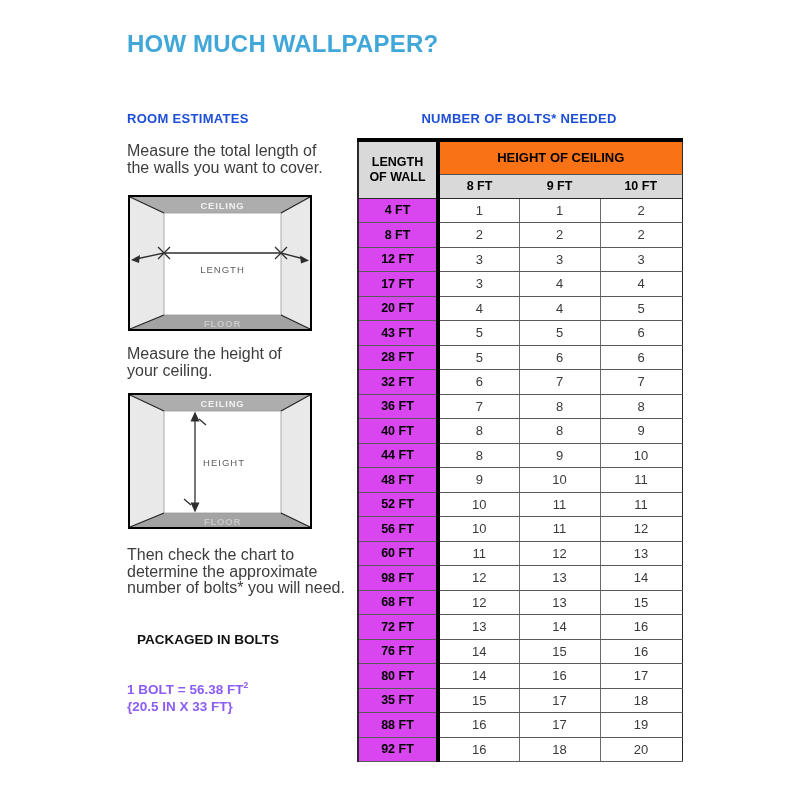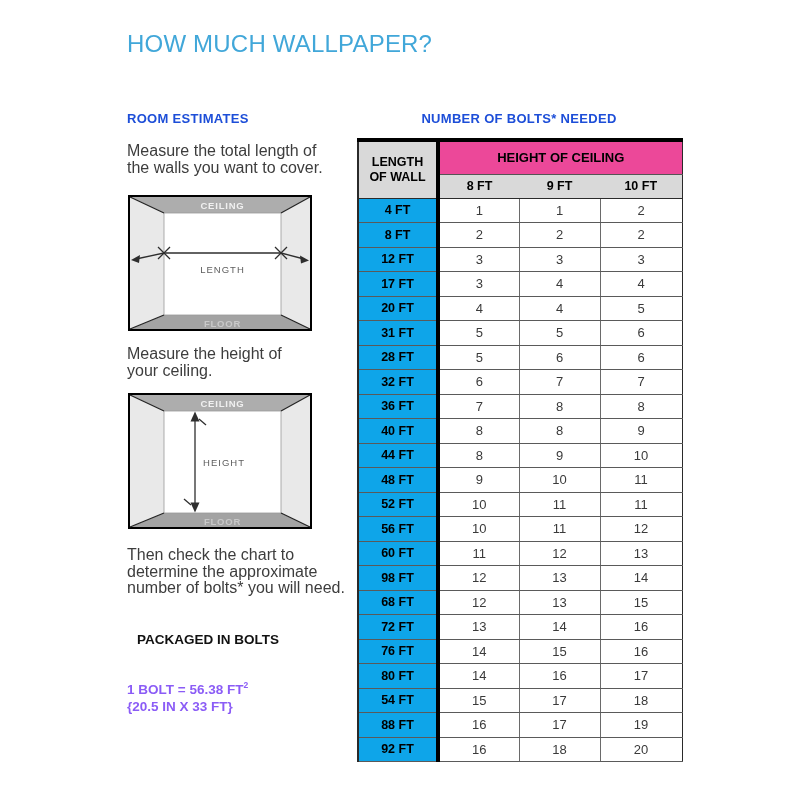--- a/index.html
+++ b/index.html
@@ -6,21 +6,21 @@
   html, body { background: #ffffff; }
   .page {
     position: relative;
     width: 800px; height: 800px;
     background: #ffffff;
     font-family: "Liberation Sans", "DejaVu Sans", sans-serif;
     overflow: hidden;
   }
   .page-title {
     position: absolute; left: 127px; top: 30px;
-    font-size: 24px; font-weight: normal; color: #41a7d9;
+    font-size: 24px; font-weight: bold; color: #41a7d9;
     letter-spacing: 0.2px;
   }
   .section-title {
     position: absolute;
     font-size: 13px; font-weight: bold; color: #1d4ed8;
     letter-spacing: 0.3px;
   }
   .room-estimates-title { left: 127px; top: 111px; }
   .bolts-title { left: 357px; top: 111px; width: 324px; text-align: center; }
   .step-text {
@@ -58,37 +58,37 @@
     text-align: center; vertical-align: middle; padding: 0;
   }
   .bolts-table th.wall-header {
     width: 80px; background: #d9d9d9;
     font-size: 12.5px; font-weight: bold; color: #000;
     line-height: 15px; white-space: pre-line;
     border-right: 4px solid #000;
     border-bottom: 1.5px solid #2a2a2a;
   }
   .bolts-table th.group-header {
-    height: 34px; background: #ec4899;
+    height: 34px; background: #f97316;
     font-size: 13px; font-weight: bold; color: #000;
     border-bottom: 1px solid #555;
   }
   .bolts-table th.sub-header {
     height: 24px; background: #d9d9d9;
     font-size: 12.5px; font-weight: bold; color: #000;
     border-bottom: 1.5px solid #2a2a2a;
   }
   .bolts-table tbody td {
     height: 24.5px;
     font-size: 13px; color: #3a3a3a;
     background: #ffffff;
     border-bottom: 1.3px solid #5a5a5a;
   }
   .bolts-table tbody td.wall {
-    background: #0ea5e9; font-weight: bold; color: #000;
+    background: #d946ef; font-weight: bold; color: #000;
     font-size: 12.5px;
     border-right: 4px solid #000;
   }
   .bolts-table tbody td.v { border-left: 1px solid #6a6a6a; }
   svg text { font-family: "Liberation Sans", "DejaVu Sans", sans-serif; }
 </style>
 </head>
 <body>
 
 <div class="page">
@@ -216,21 +216,21 @@
           <td class="v">4</td>
           <td class="v">4</td>
         </tr>
         <tr>
           <td class="wall">20 FT</td>
           <td>4</td>
           <td class="v">4</td>
           <td class="v">5</td>
         </tr>
         <tr>
-          <td class="wall">31 FT</td>
+          <td class="wall">43 FT</td>
           <td>5</td>
           <td class="v">5</td>
           <td class="v">6</td>
         </tr>
         <tr>
           <td class="wall">28 FT</td>
           <td>5</td>
           <td class="v">6</td>
           <td class="v">6</td>
         </tr>
@@ -306,21 +306,21 @@
           <td class="v">15</td>
           <td class="v">16</td>
         </tr>
         <tr>
           <td class="wall">80 FT</td>
           <td>14</td>
           <td class="v">16</td>
           <td class="v">17</td>
         </tr>
         <tr>
-          <td class="wall">54 FT</td>
+          <td class="wall">35 FT</td>
           <td>15</td>
           <td class="v">17</td>
           <td class="v">18</td>
         </tr>
         <tr>
           <td class="wall">88 FT</td>
           <td>16</td>
           <td class="v">17</td>
           <td class="v">19</td>
         </tr>

